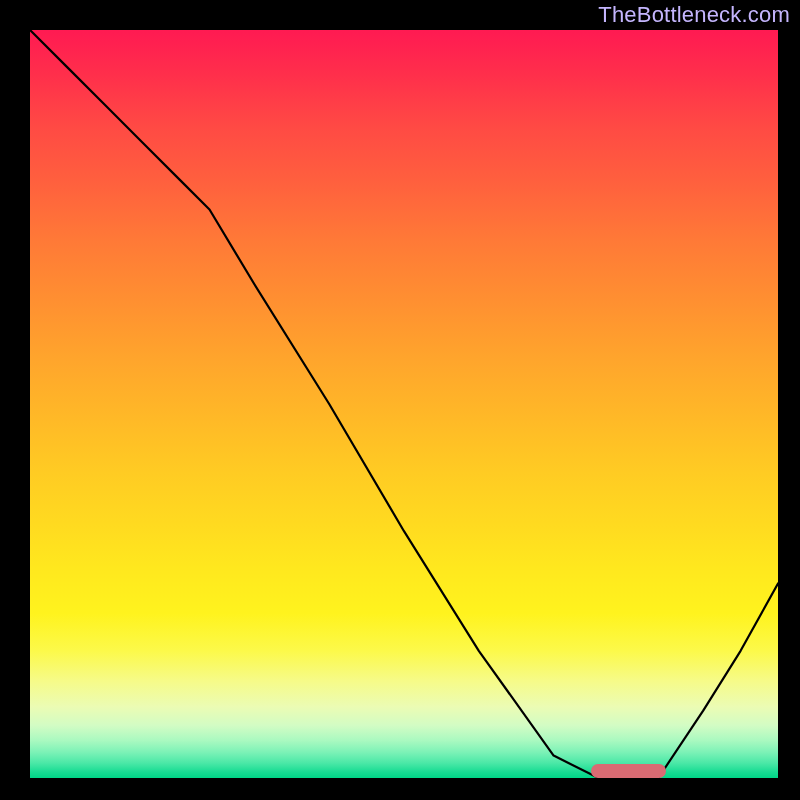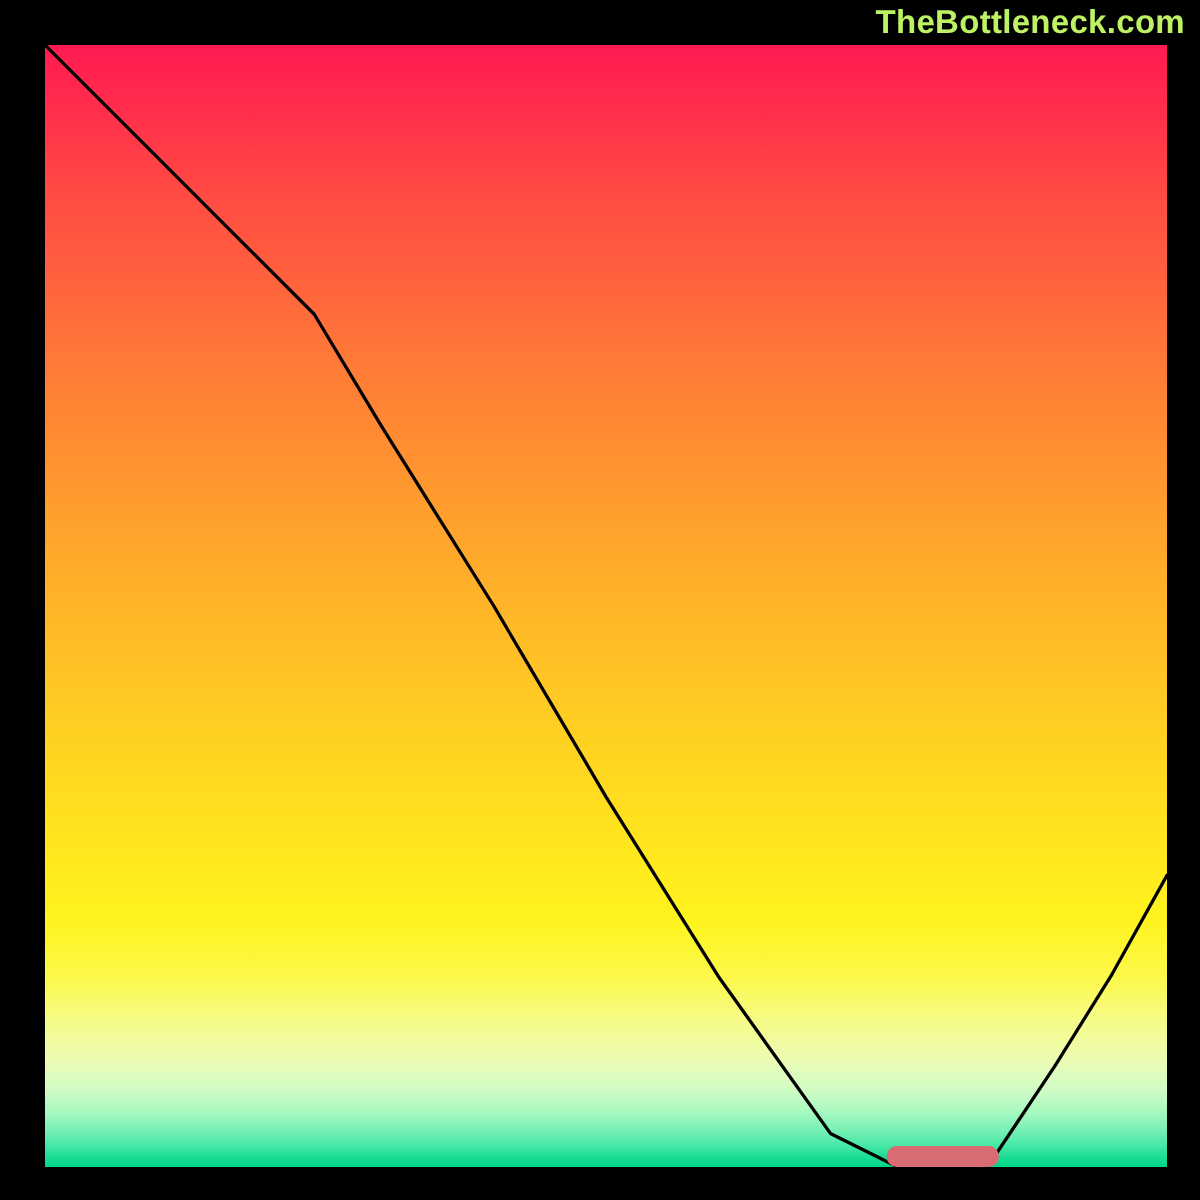--- a/index.html
+++ b/index.html
@@ -17,23 +17,23 @@
     top: 0;
     left: 0;
     width: 800px;
     height: 800px;
     background: #000000;
   }
   .watermark {
     position: absolute;
     top: 2px;
     right: 10px;
-    color: #bef264;
+    color: #c4b5fd;
     font-size: 22px;
-    font-weight: 700;
+    font-weight: 400;
     z-index: 10;
     letter-spacing: 0.2px;
   }
   .plot-area {
     position: absolute;
     left: 30px;
     top: 30px;
     width: 748px;
     height: 748px;
     overflow: hidden;

